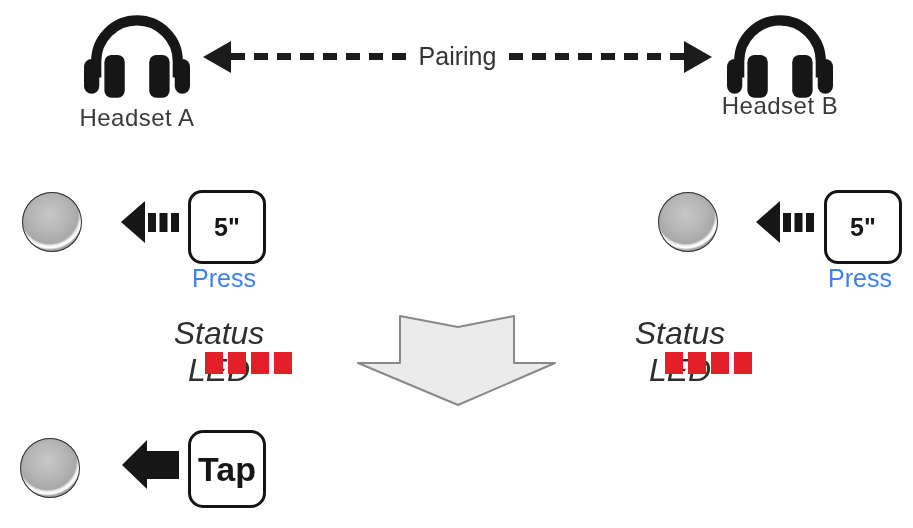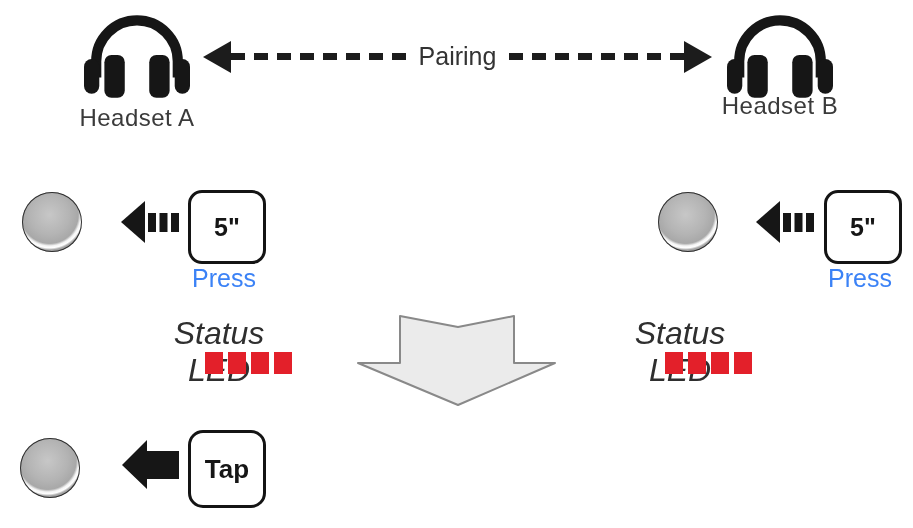--- a/index.html
+++ b/index.html
@@ -30,21 +30,21 @@
     box-shadow:0 0 0 1px #2f2f2f inset;
   }
 
   
   .key{
     background:#fff;border:3px solid #141414;border-radius:14px;
     display:flex;align-items:center;justify-content:center;
     font-weight:bold;color:#161616;
   }
   .key.k5{width:72px;height:68px;font-size:25px;}
-  .key.ktap{width:72px;height:72px;font-size:26px;border-radius:15px;}
+  .key.ktap{width:72px;height:72px;font-size:34px;border-radius:15px;}
 
   .caption{width:72px;text-align:center;font-size:25px;color:#3b82f6;}
 
   
   .led-title{width:160px;text-align:center;font-style:italic;font-size:32px;color:#2f2f2f;}
   .led-strip{display:flex;gap:5px;}
   .led{width:18px;height:22px;background:var(--led-color,#e3202a);}
 
   svg{display:block;}
 </style>

